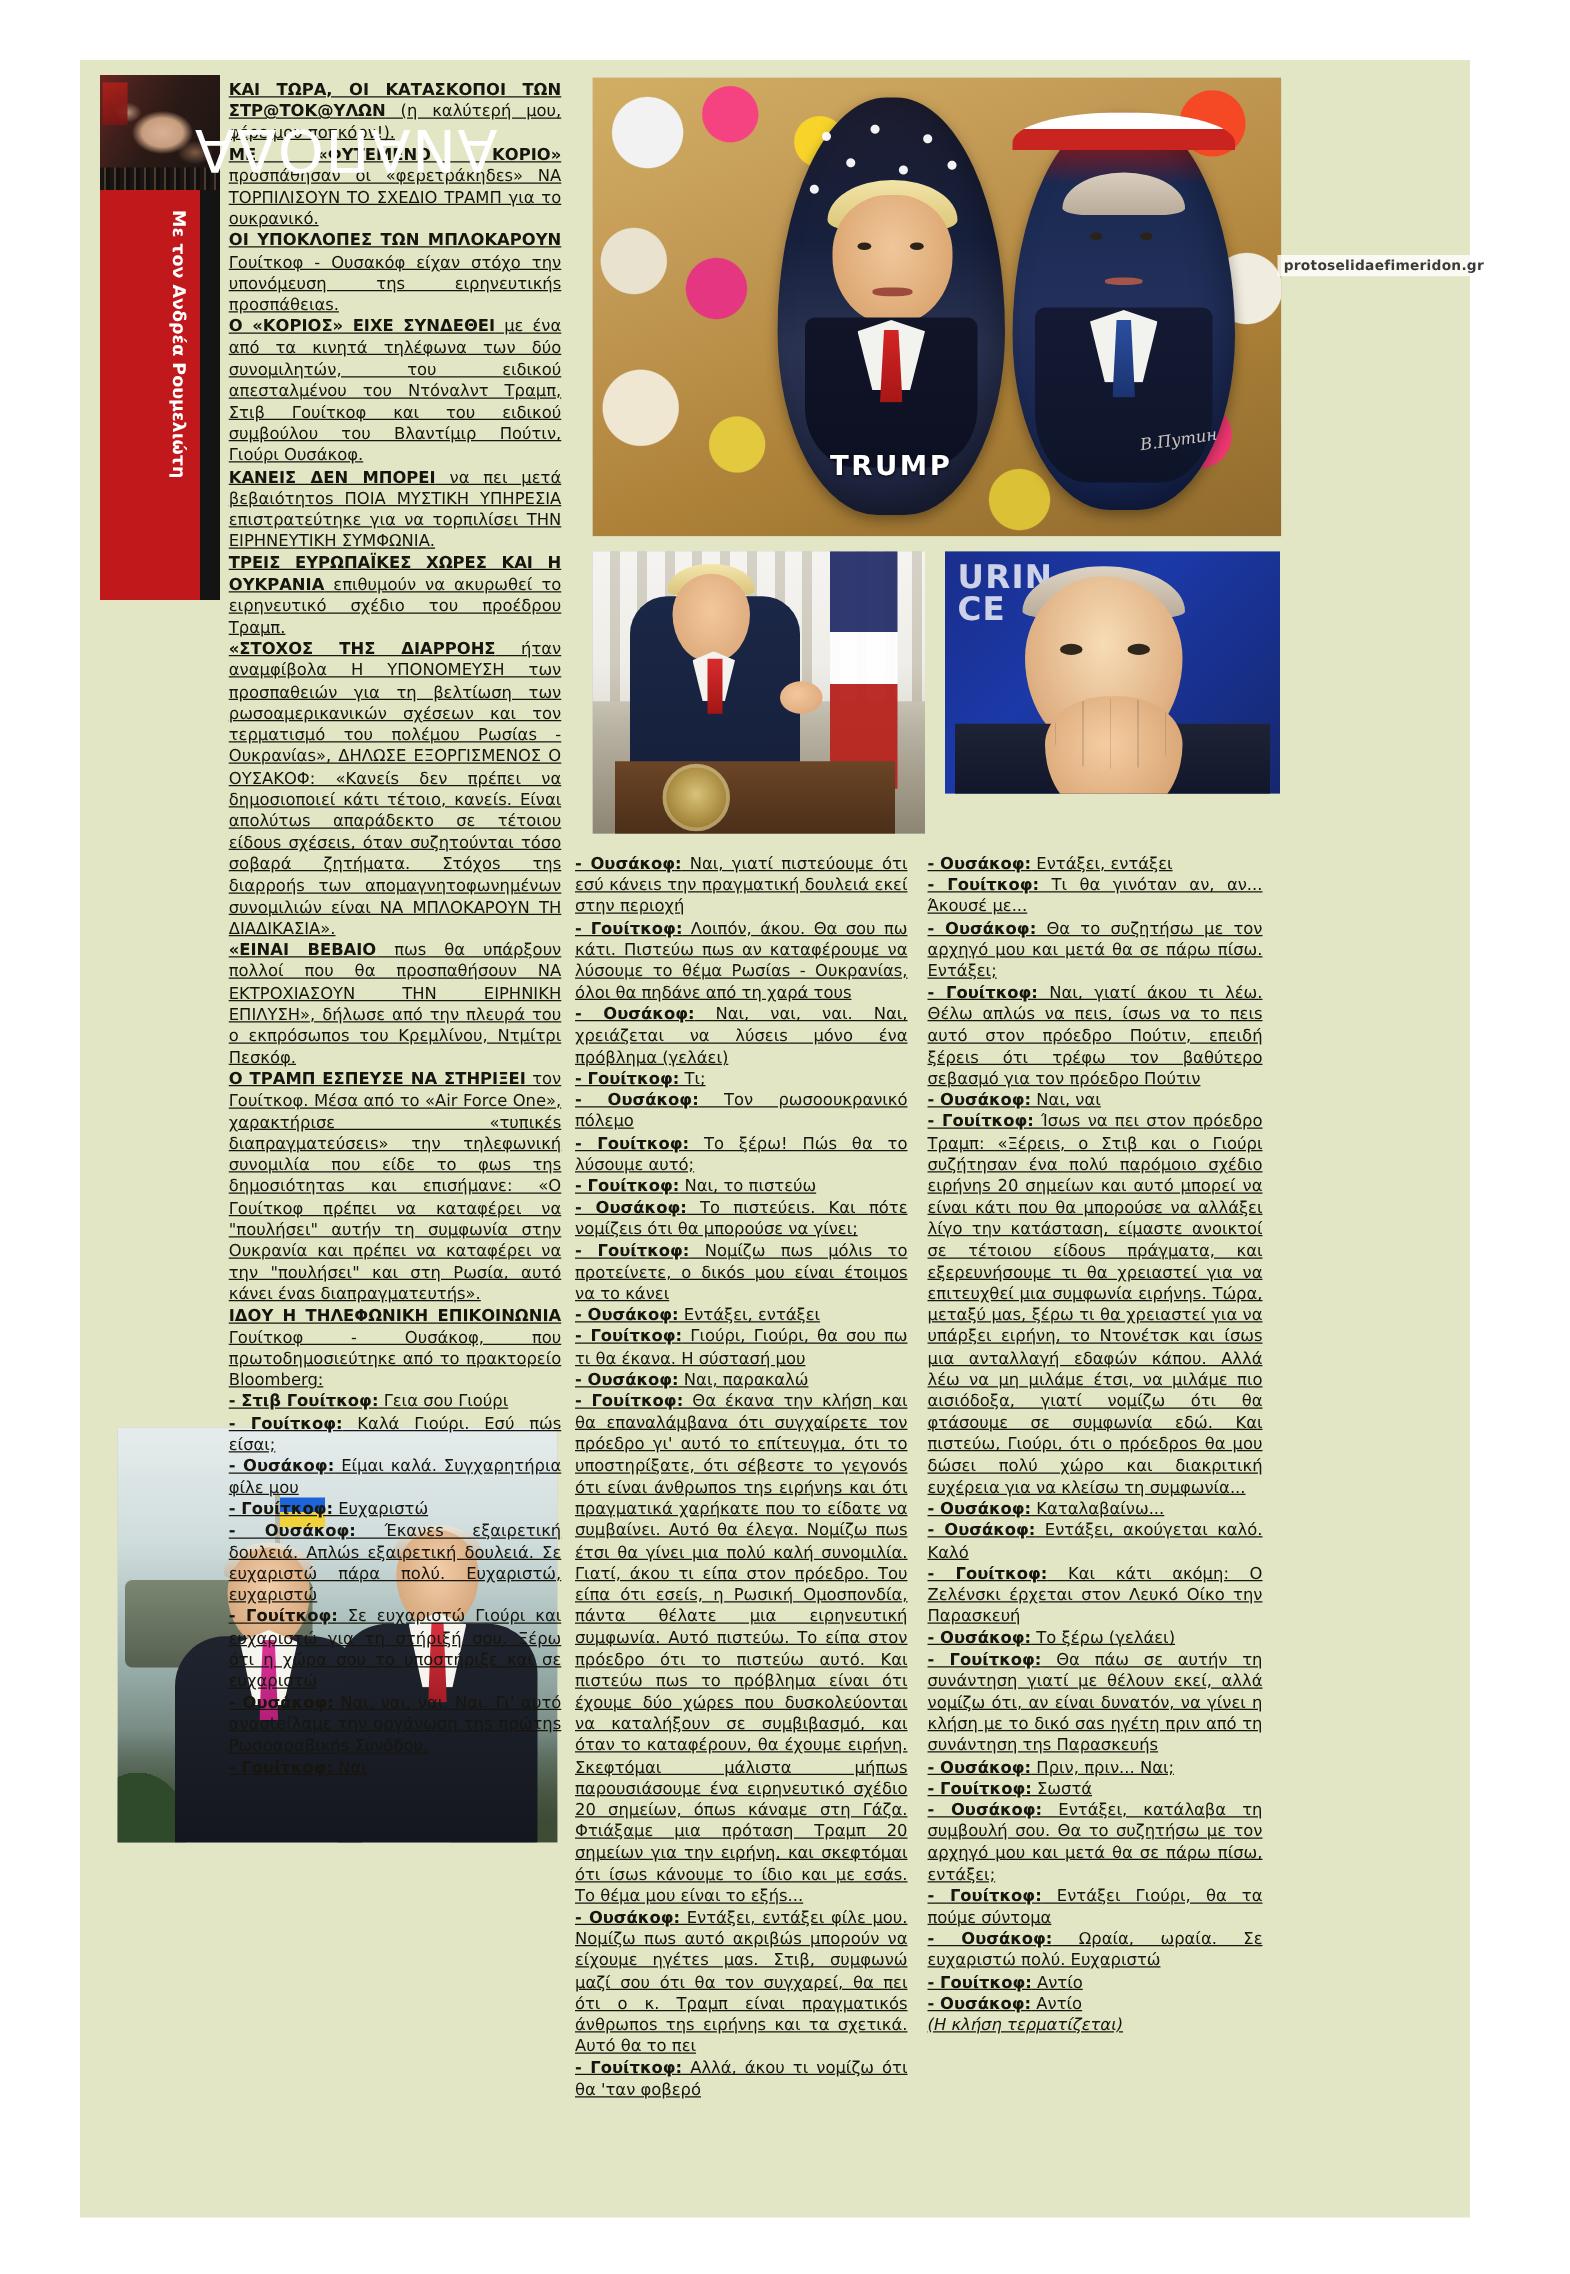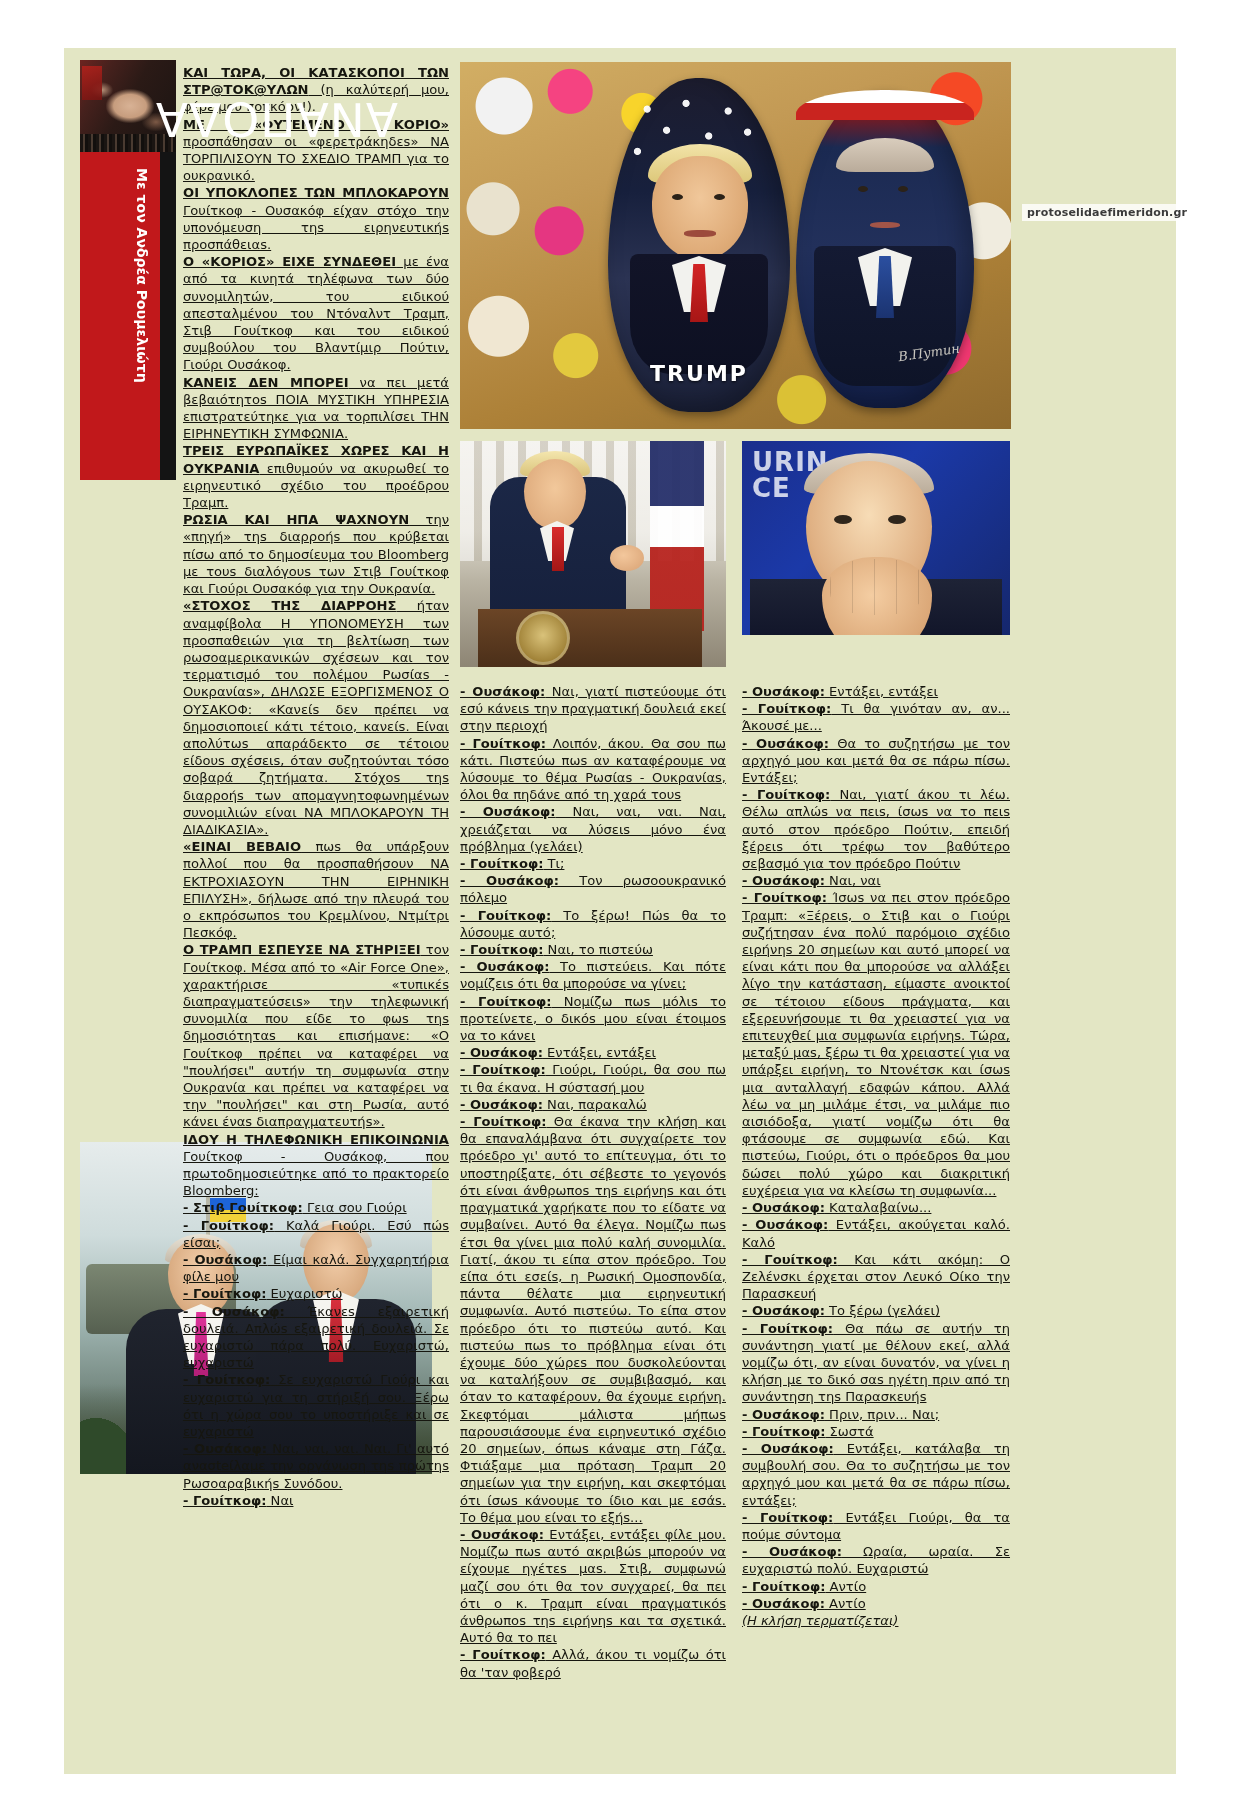--- a/index.html
+++ b/index.html
@@ -169,20 +169,21 @@
   #col3 { left: 742px; top: 683px; width: 268px; }
 
   .col p { margin: 0; text-decoration: underline; }
   .col b { font-weight: bold; }
 
   
   .photo {
     position: absolute;
     overflow: hidden;
     background: #ccc;
+    margin-left: 14px;
   }
 
   
   #ph-dolls { left: 460px; top: 62px; width: 551px; height: 367px; }
   #ph-dolls .bg {
     position: absolute; inset: 0;
     background:
       radial-gradient(circle at 8% 12%, #f2f2f2 0 28px, rgba(0,0,0,0) 29px),
       radial-gradient(circle at 20% 8%, #e9477f 0 22px, rgba(0,0,0,0) 23px),
       radial-gradient(circle at 33% 14%, #f4d43a 0 20px, rgba(0,0,0,0) 21px),
@@ -572,21 +573,20 @@
     </div>
   </div>
 
   <div class="col" id="col1">
       <p><b>ΚΑΙ ΤΩΡΑ, ΟΙ ΚΑΤΑΣΚΟΠΟΙ ΤΩΝ ΣΤΡ@ΤΟΚ@ΥΛΩΝ</b> (η καλύτερή μου, φέρε μου ποπκόρν!).</p>
       <p><b>ΜΕ «ΦΥΤΕΜΕΝΟ ΚΟΡΙΟ»</b> προσπάθησαν οι «φερετράκηδεs» ΝΑ ΤΟΡΠΙΛΙΣΟΥΝ ΤΟ ΣΧΕΔΙΟ ΤΡΑΜΠ για το ουκρανικό.</p>
       <p><b>ΟΙ ΥΠΟΚΛΟΠΕΣ ΤΩΝ ΜΠΛΟΚΑΡΟΥΝ</b> Γουίτκοφ - Ουσακόφ είχαν στόχο την υπονόμευση τηs ειρηνευτικήs προσπάθειαs.</p>
       <p><b>Ο «ΚΟΡΙΟΣ» ΕΙΧΕ ΣΥΝΔΕΘΕΙ</b> με ένα από τα κινητά τηλέφωνα των δύο συνομιλητών, του ειδικού απεσταλμένου του Ντόναλντ Τραμπ, Στιβ Γουίτκοφ και του ειδικού συμβούλου του Βλαντίμιρ Πούτιν, Γιούρι Ουσάκοφ.</p>
       <p><b>ΚΑΝΕΙΣ ΔΕΝ ΜΠΟΡΕΙ</b> να πει μετά βεβαιότητοs ΠΟΙΑ ΜΥΣΤΙΚΗ ΥΠΗΡΕΣΙΑ επιστρατεύτηκε για να τορπιλίσει ΤΗΝ ΕΙΡΗΝΕΥΤΙΚΗ ΣΥΜΦΩΝΙΑ.</p>
       <p><b>ΤΡΕΙΣ ΕΥΡΩΠΑΪΚΕΣ ΧΩΡΕΣ ΚΑΙ Η ΟΥΚΡΑΝΙΑ</b> επιθυμούν να ακυρωθεί το ειρηνευτικό σχέδιο του προέδρου Τραμπ.</p>
-      <p><b>ΡΩΣΙΑ ΚΑΙ ΗΠΑ ΨΑΧΝΟΥΝ</b> την «πηγή» τηs διαρροήs που κρύβεται πίσω από το δημοσίευμα του Bloomberg με τουs διαλόγουs των Στιβ Γουίτκοφ και Γιούρι Ουσακόφ για την Ουκρανία.</p>
       <p><b>«ΣΤΟΧΟΣ ΤΗΣ ΔΙΑΡΡΟΗΣ</b> ήταν αναμφίβολα Η ΥΠΟΝΟΜΕΥΣΗ των προσπαθειών για τη βελτίωση των ρωσοαμερικανικών σχέσεων και τον τερματισμό του πολέμου Ρωσίαs - Ουκρανίαs», ΔΗΛΩΣΕ ΕΞΟΡΓΙΣΜΕΝΟΣ Ο ΟΥΣΑΚΟΦ: «Κανείs δεν πρέπει να δημοσιοποιεί κάτι τέτοιο, κανείs. Είναι απολύτωs απαράδεκτο σε τέτοιου είδουs σχέσειs, όταν συζητούνται τόσο σοβαρά ζητήματα. Στόχοs τηs διαρροήs των απομαγνητοφωνημένων συνομιλιών είναι ΝΑ ΜΠΛΟΚΑΡΟΥΝ ΤΗ ΔΙΑΔΙΚΑΣΙΑ».</p>
       <p><b>«ΕΙΝΑΙ ΒΕΒΑΙΟ</b> πωs θα υπάρξουν πολλοί που θα προσπαθήσουν ΝΑ ΕΚΤΡΟΧΙΑΣΟΥΝ ΤΗΝ ΕΙΡΗΝΙΚΗ ΕΠΙΛΥΣΗ», δήλωσε από την πλευρά του ο εκπρόσωποs του Κρεμλίνου, Ντμίτρι Πεσκόφ.</p>
       <p><b>Ο ΤΡΑΜΠ ΕΣΠΕΥΣΕ ΝΑ ΣΤΗΡΙΞΕΙ</b> τον Γουίτκοφ. Μέσα από το «Air Force One», χαρακτήρισε «τυπικέs διαπραγματεύσειs» την τηλεφωνική συνομιλία που είδε το φωs τηs δημοσιότηταs και επισήμανε: «Ο Γουίτκοφ πρέπει να καταφέρει να "πουλήσει" αυτήν τη συμφωνία στην Ουκρανία και πρέπει να καταφέρει να την "πουλήσει" και στη Ρωσία, αυτό κάνει έναs διαπραγματευτήs».</p>
       <p><b>ΙΔΟΥ Η ΤΗΛΕΦΩΝΙΚΗ ΕΠΙΚΟΙΝΩΝΙΑ</b> Γουίτκοφ - Ουσάκοφ, που πρωτοδημοσιεύτηκε από το πρακτορείο Bloomberg:</p>
       <p><b>- Στιβ Γουίτκοφ:</b> Γεια σου Γιούρι</p>
       <p><b>- Γουίτκοφ:</b> Καλά Γιούρι. Εσύ πώs είσαι;</p>
       <p><b>- Ουσάκοφ:</b> Είμαι καλά. Συγχαρητήρια φίλε μου</p>
       <p><b>- Γουίτκοφ:</b> Ευχαριστώ</p>
       <p><b>- Ουσάκοφ:</b> Έκανεs εξαιρετική δουλειά. Απλώs εξαιρετική δουλειά. Σε ευχαριστώ πάρα πολύ. Ευχαριστώ, ευχαριστώ</p>
       <p><b>- Γουίτκοφ:</b> Σε ευχαριστώ Γιούρι και ευχαριστώ για τη στήριξή σου. Ξέρω ότι η χώρα σου το υποστήριξε και σε ευχαριστώ</p>

